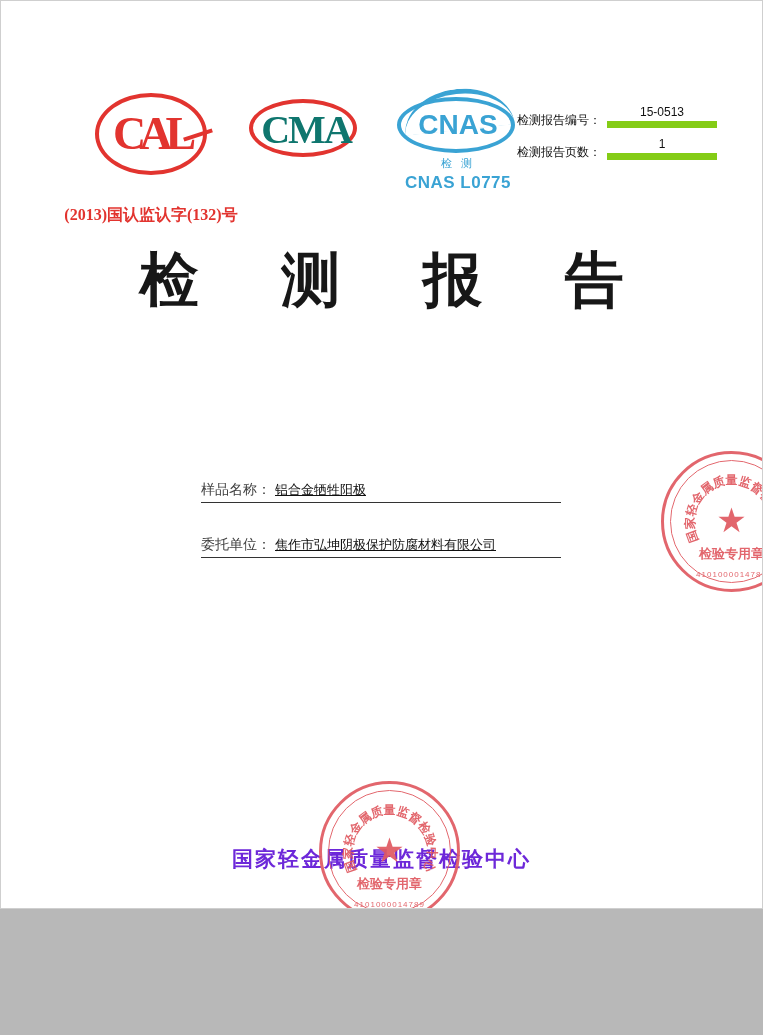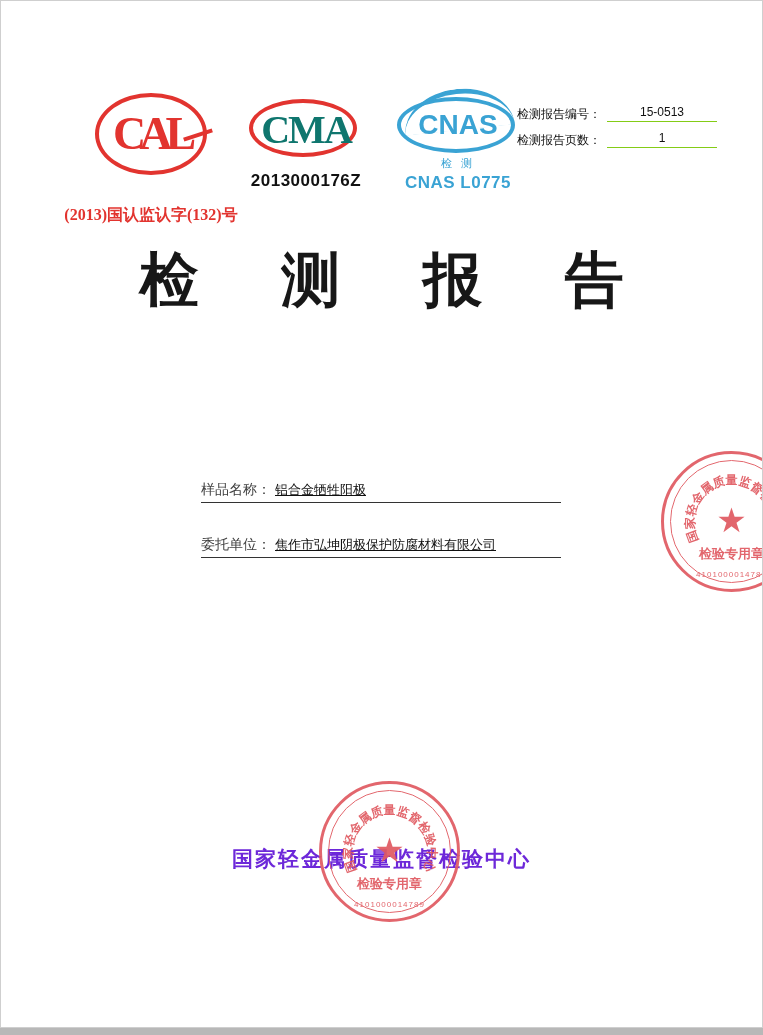--- a/index.html
+++ b/index.html
@@ -6,21 +6,21 @@
     margin: 0;
     padding: 0;
     background: #b8b8b8;
   }
   body {
     font-family: "Liberation Sans", sans-serif;
   }
   .page {
     position: relative;
     width: 763px;
-    height: 1028px;
+    height: 909px;
     background: #ffffff;
     overflow: hidden;
     box-sizing: border-box;
     border: 1px solid #cfcfcf;
   }
   
   .marks {
     position: absolute;
     top: 92px;
     left: 45px;
@@ -177,21 +177,21 @@
     margin-bottom: 9px;
   }
   .meta-label {
     white-space: nowrap;
     font-size: 12px;
     line-height: 15px;
   }
   .meta-value {
     flex: 1;
     margin-left: 6px;
-    border-bottom: 1px solid #84cc16;
+    border-bottom: 7px solid #84cc16;
     text-align: center;
     font-size: 12px;
     line-height: 15px;
     padding-bottom: 1px;
   }
   
   .big-title {
     position: absolute;
     top: 240px;
     left: 0;
@@ -317,21 +317,20 @@
         <div class="cal-bar"></div>
       </div>
       <div class="mark-caption">(2013)国认监认字(132)号</div>
     </div>
 
     <div class="mark mark-cma">
       <div class="cma-box">
         <div class="cma-ellipse"></div>
         <div class="cma-letters">CMA</div>
       </div>
-      <div class="cma-code">2013000176Z</div>
     </div>
 
     <div class="mark mark-cnas">
       <div class="cnas-box">
         <div class="cnas-ellipse"></div>
         <div class="cnas-swoosh"></div>
         <div class="cnas-letters">CNAS</div>
         <div class="cnas-cn">检 测</div>
       </div>
       <div class="cnas-code">CNAS L0775</div>

